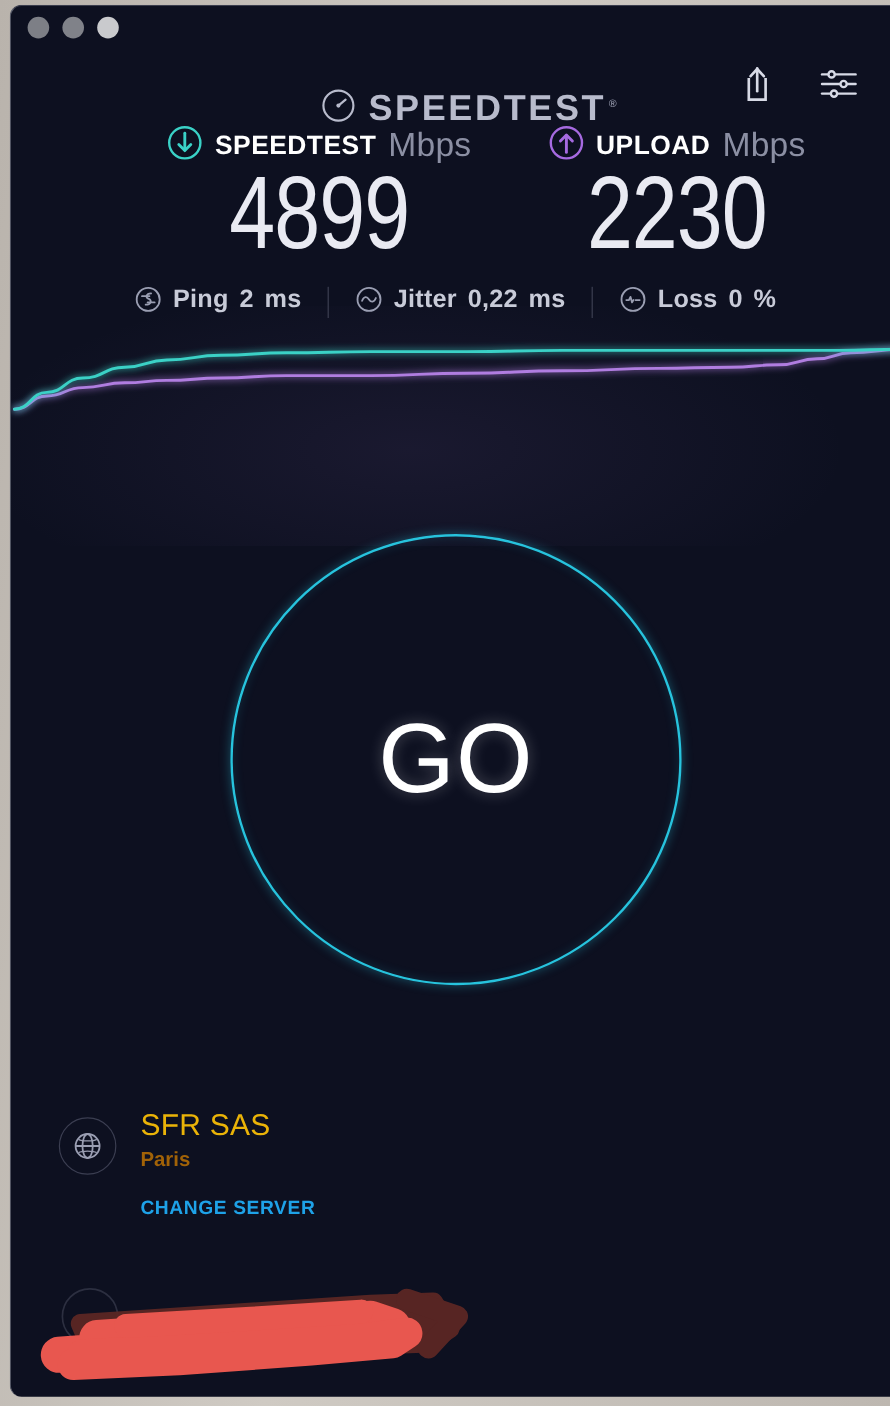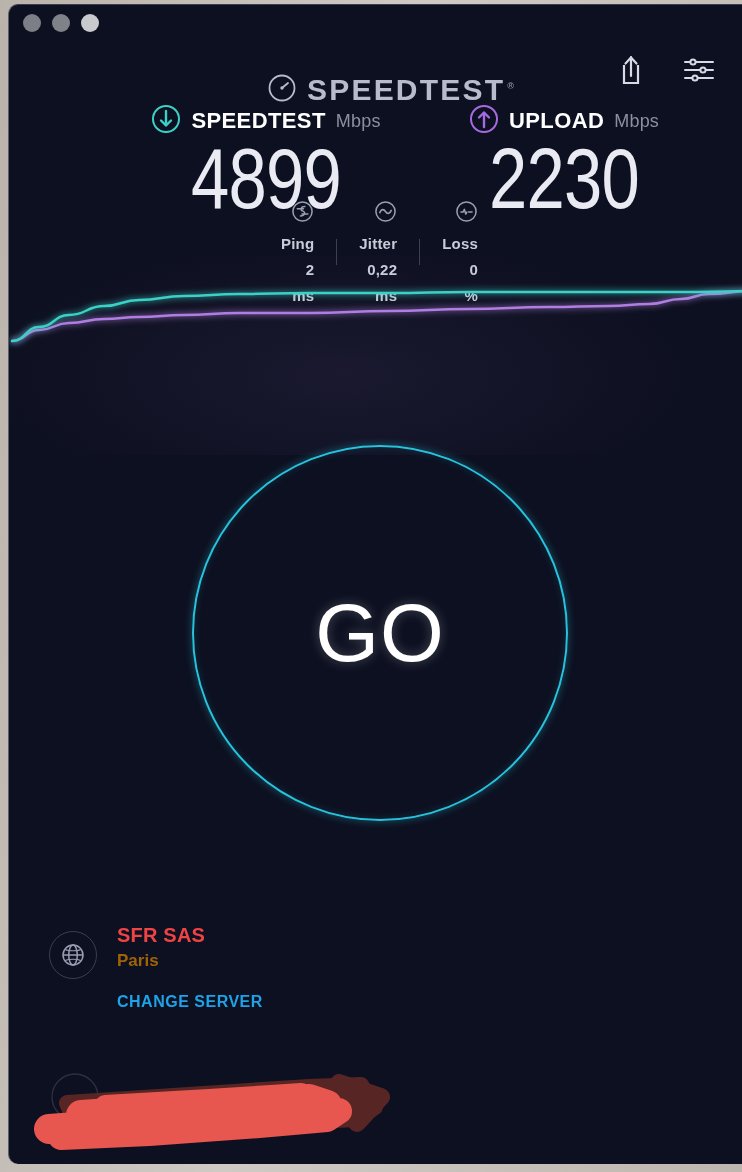--- a/index.html
+++ b/index.html
@@ -120,21 +120,21 @@
     gap: 10px;
     height: 32px;
   }
   .metric-label {
     font-size: 22px;
     font-weight: 700;
     letter-spacing: .4px;
     color: #ffffff;
   }
   .metric-unit {
-    font-size: 18px;
+    font-size: 28px;
     font-weight: 400;
     color: #8b8fa3;
     letter-spacing: .2px;
   }
   .metric-value {
     margin-top: -2px;
     font-size: 86px;
     font-weight: 300;
     color: #e9eaf2;
     letter-spacing: -1px;
@@ -148,28 +148,27 @@
     position: relative;
     height: 42px;
     display: flex;
     align-items: center;
     justify-content: center;
     gap: 0;
     color: #c8cbd8;
   }
   .stat {
     display:flex;
-    align-items:flex-end;
+    align-items:flex-start;
     gap: 9px;
     padding: 0 22px;
-    font-size: 15px;
+    font-size: 21px;
     font-weight: 700;
     letter-spacing: .2px;
     white-space: nowrap;
-    flex-direction: column;
   }
   .stat .sep-label { font-weight: 700; }
   .divider {
     width: 1px;
     height: 26px;
     background: #3c3f52;
   }
 
   
   #graph {
@@ -219,23 +218,23 @@
   #server-icon {
     width: 48px; height: 48px;
     border-radius:50%;
     border:1px solid #3b3e51;
     display:flex; align-items:center; justify-content:center;
     margin-top: 8px;
     flex: 0 0 auto;
   }
   #server-text { display:flex; flex-direction:column; gap: 2px; }
   #server-name {
-    font-size: 20px;
-    font-weight: 700;
-    color:#ef4444;
+    font-size: 25px;
+    font-weight: 400;
+    color:#eab308;
     letter-spacing:.2px;
     line-height: 1.25;
   }
   #server-location {
     font-size: 17px;
     font-weight: 700;
     color:#a16207;
     line-height: 1.3;
   }
   #change-server {

